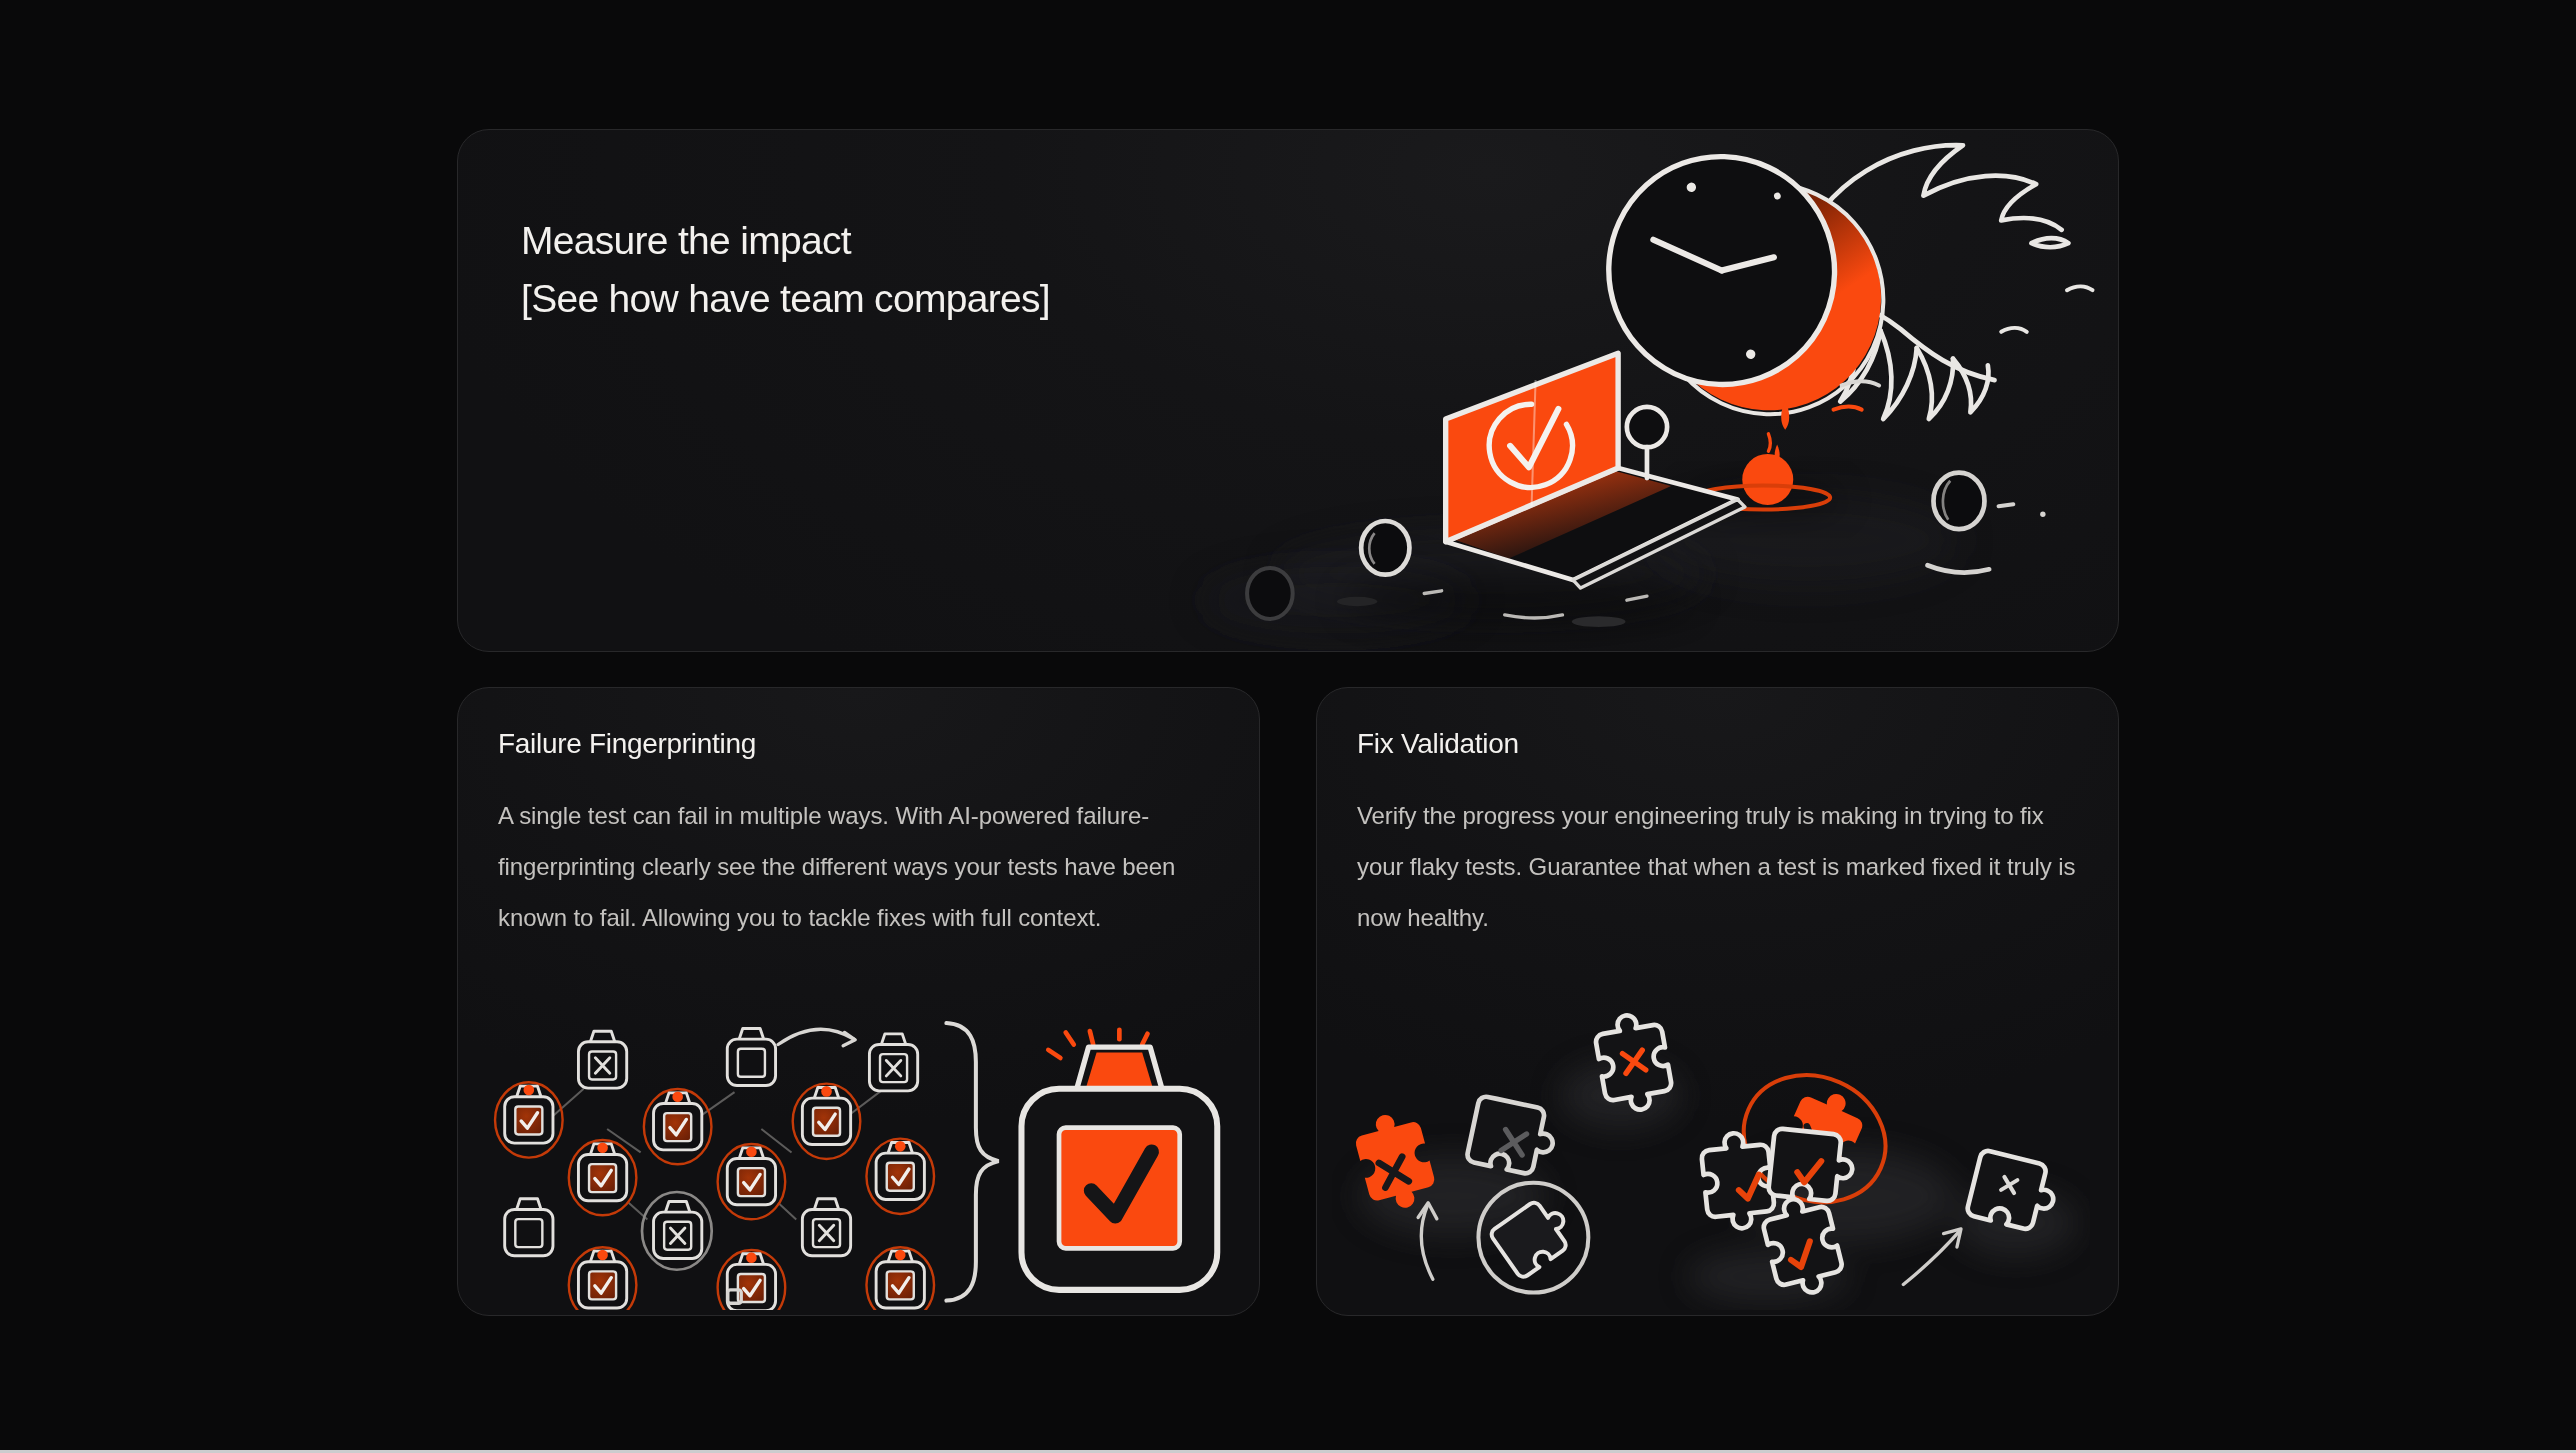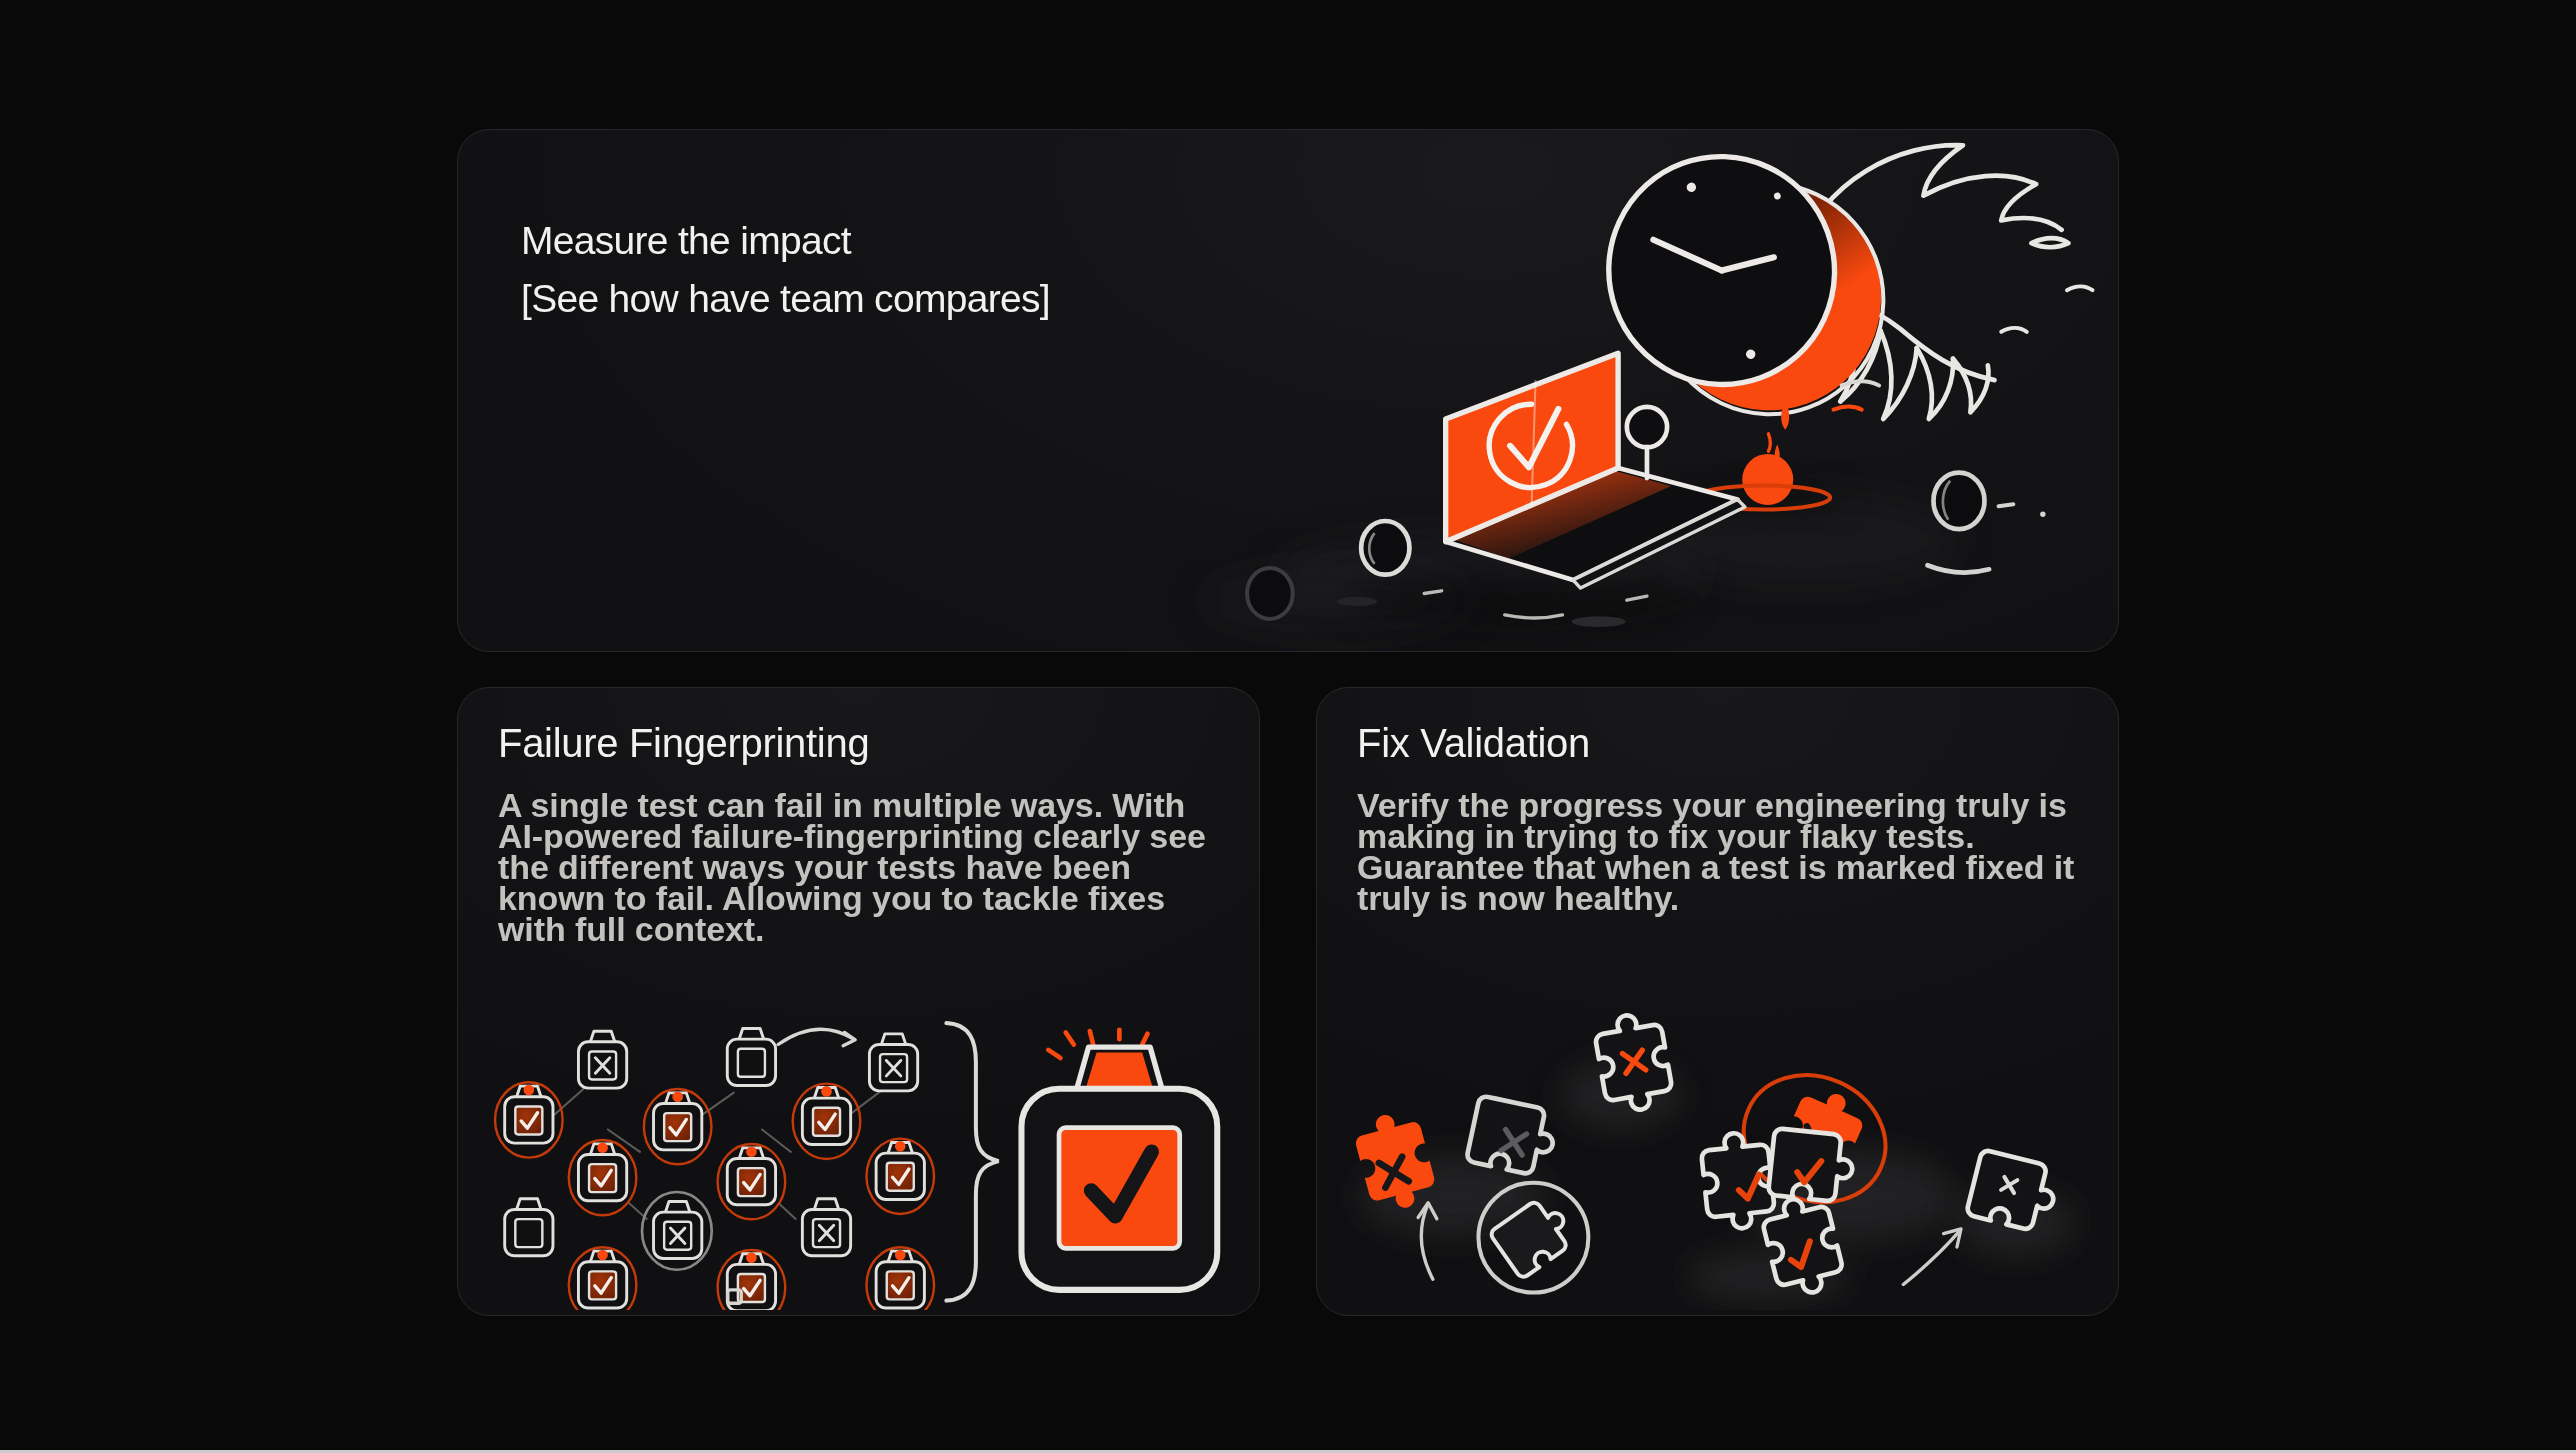--- a/index.html
+++ b/index.html
@@ -33,26 +33,26 @@
   }
   .hero-illo { position:absolute; inset:0; width:100%; height:100%; z-index:1; }
 
   .cards-row { display:flex; gap:56px; margin-top:35px; }
   .feature-card {
     width:803px; height:629px;
     background:radial-gradient(671px 436px at 50% 0%, #18181a 0%, #131315 55%, #101012 100%);
   }
   .feature-title {
     margin:36px 40px 0 40px;
-    font-size:40px; line-height:39px; font-weight:500;
+    font-size:28px; line-height:39px; font-weight:500;
     color:#f3f1ee; letter-spacing:-0.3px;
   }
   .feature-body {
     margin:27px 35px 0 40px;
-    font-size:34px; line-height:31px; font-weight:700;
+    font-size:24px; line-height:51px; font-weight:400;
     color:#c4c2bf; letter-spacing:-0.1px;
   }
   .feature-illo { position:absolute; bottom:5.4px; left:14.8px; }
 
   .bottom-strip {
     position:absolute; left:0; bottom:0; width:100%; height:4px;
     background:#ccccce;
   }
 </style>
 </head>

